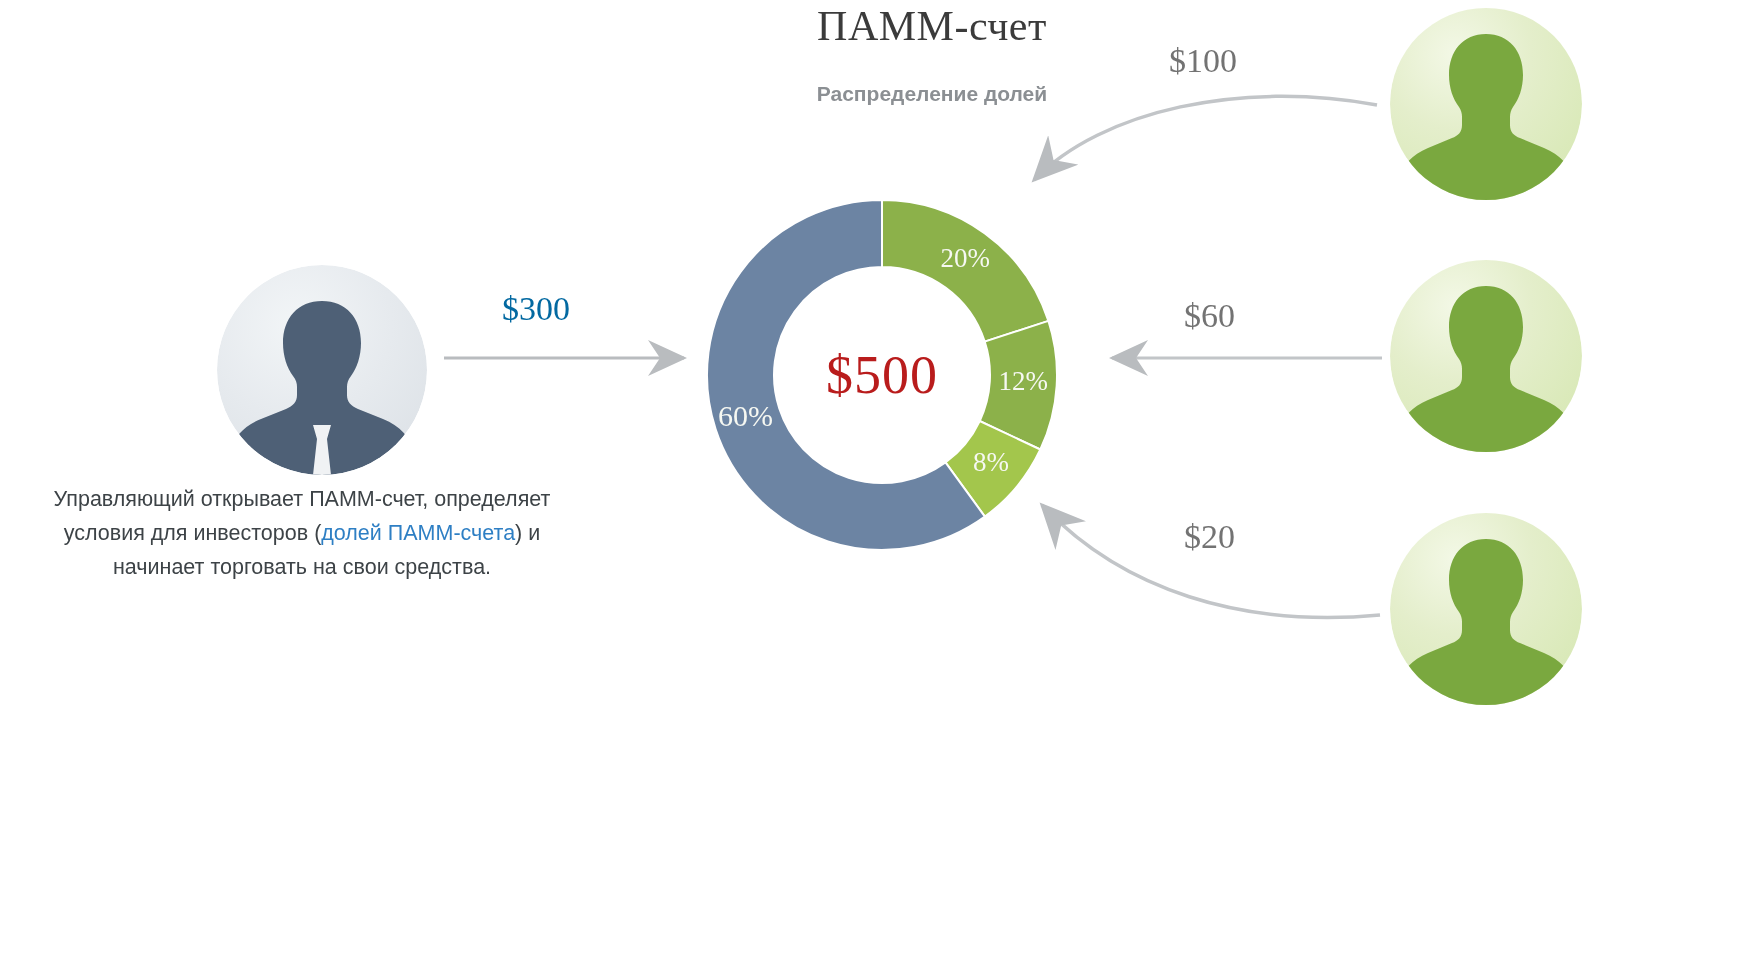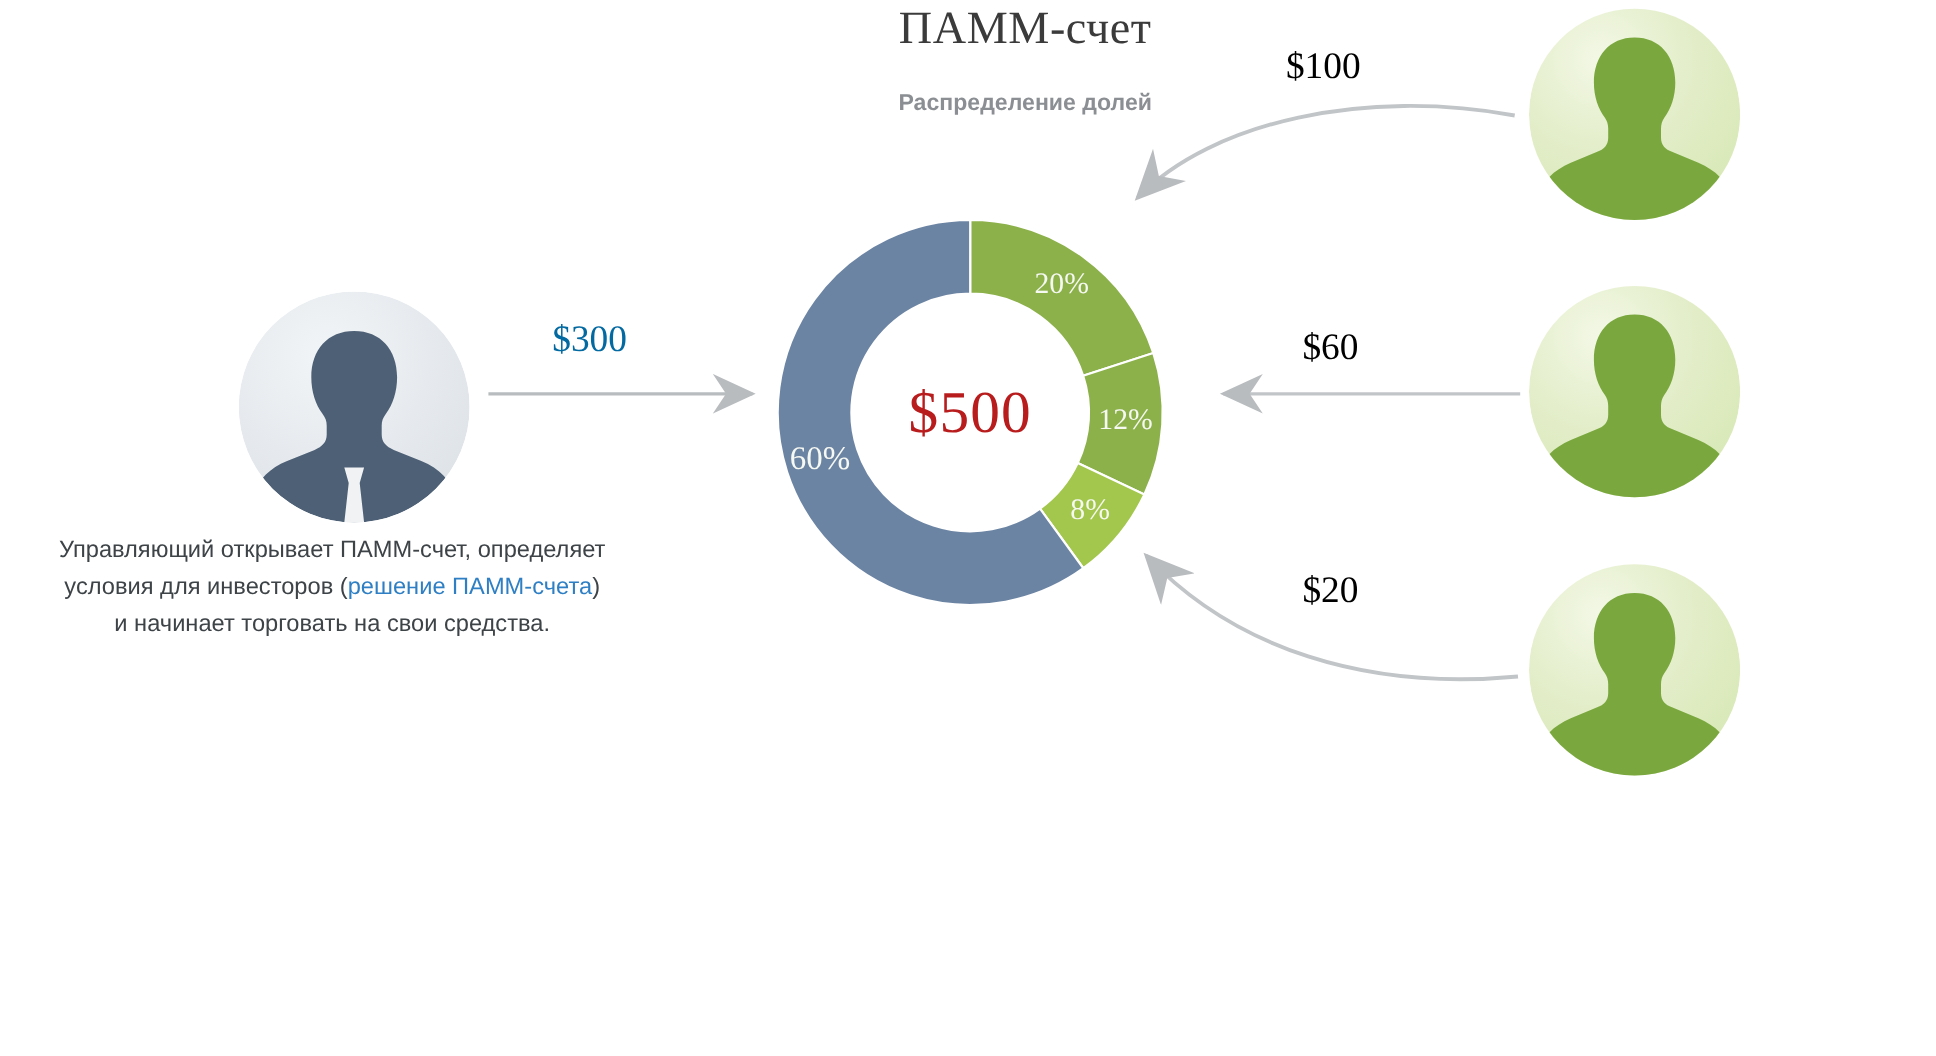--- a/index.html
+++ b/index.html
@@ -60,21 +60,21 @@
   #avatar-inv-3{left:1378px;top:505px;width:192px;height:208px;}
 
   
   .money{
     position:absolute;
     font-family:"Liberation Serif", serif;
     font-size:34px;
     white-space:nowrap;
   }
   .money.gray{color:#0369a1;}
-  .money.green{color:#000000;}
+  .money.green{color:#737373;}
   #money-300{left:490px;top:290px;}
   #money-100{left:1157px;top:42px;}
   #money-60{left:1172px;top:297px;text-align:right;}
   #money-40{left:1172px;top:518px;}
 
   
   #arrows{position:absolute;left:0;top:0;width:1760px;height:960px;pointer-events:none;}
 
   
   .caption{
@@ -190,16 +190,16 @@
     <path d="M1370 358 L1100 358" stroke="#c2c5c8" stroke-width="3" fill="none" marker-end="url(#ahead)"></path>
 
     <path d="M1368 615 C1230 628 1110 590 1030 505" stroke="#c2c5c8" stroke-width="3.5" fill="none" marker-end="url(#ahead)"></path>
   </svg>
 
   <div class="money gray" id="money-300">$300</div>
   <div class="money green" id="money-100">$100</div>
   <div class="money green" id="money-60">$60</div>
   <div class="money green" id="money-40">$20</div>
 
-  <div class="caption" id="caption-manager"><span>Управляющий открывает ПАММ-счет, определяет условия для инвесторов (</span><span class="lnk">решение ПАММ-счета</span><span>) и начинает торговать на свои средства.</span></div>
+  <div class="caption" id="caption-manager"><span>Управляющий открывает ПАММ-счет, определяет условия для инвесторов (</span><span class="lnk">долей ПАММ-счета</span><span>) и начинает торговать на свои средства.</span></div>
 
 
 </div>
 
 </body></html>

